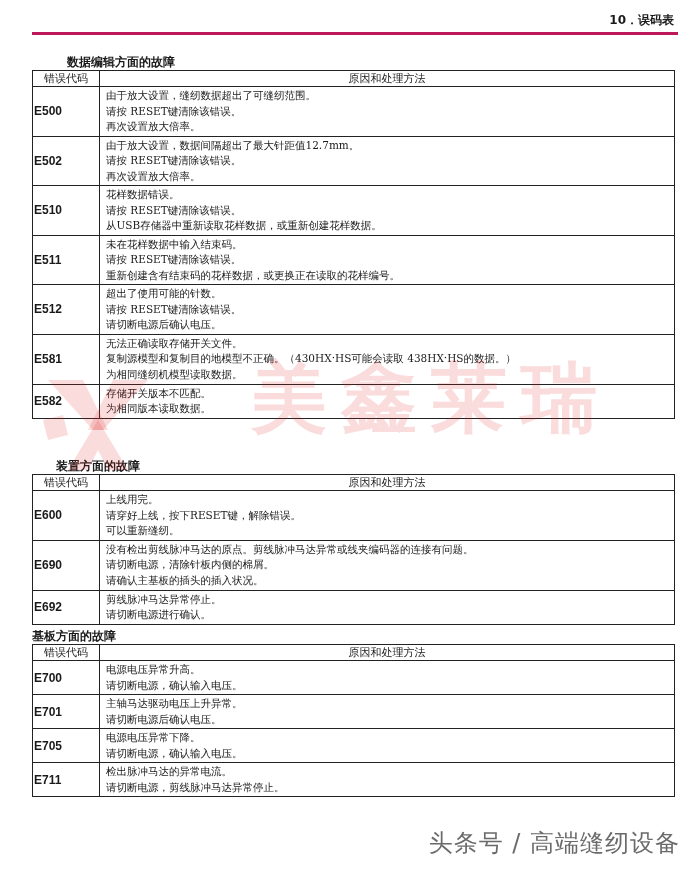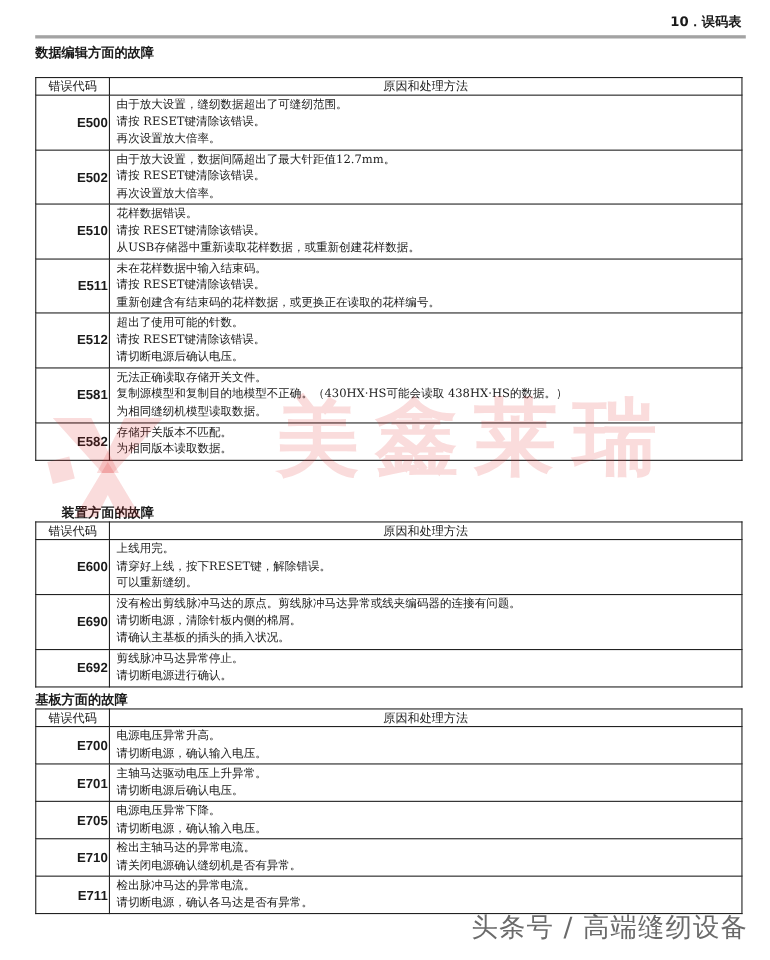--- a/index.html
+++ b/index.html
@@ -1,40 +1,40 @@
 <!DOCTYPE html>
 <html><head>
 <meta charset="utf-8">
 <style>
   html, body { margin:0; padding:0; background:#ffffff; }
   body { width:700px; height:873px; position:relative; overflow:hidden;
          font-family:"DejaVu Sans", "Liberation Sans", sans-serif; color:#1a1a1a; }
-  .page-header { position:absolute; left:32px; right:22px; top:10px; height:22px; border-bottom:3px solid #a3a3a3; }
+  .page-header { position:absolute; left:32px; right:22px; top:10px; height:22px; border-bottom:3px solid #be185d; }
   .page-header .chap { position:absolute; right:4px; top:2px; font-size:12px; font-weight:bold; }
   .section-title { position:absolute; left:32px; font-size:12px; font-weight:bold; }
   table.err { position:absolute; left:32px; width:643px; border-collapse:collapse; font-size:11px; }
   table.err th, table.err td { border:1px solid #222;margin-top:37px; }
   table.err th { font-weight:normal; height:15px; padding:0; font-size:11px; }
   table.err th.code-h { width:66px; }
-  table.err td.code { text-align:right; font-weight:bold; font-family:"Liberation Sans", sans-serif; font-size:12px; }
+  table.err td.code { text-align:left; font-weight:bold; font-family:"Liberation Sans", sans-serif; font-size:12px; }
   table.err td.desc { padding:1px 6px; line-height:15.5px; font-family:"DejaVu Serif","Liberation Serif", serif; font-size:10.5px; }
   .watermark { position:absolute; left:0; top:340px; width:700px; height:170px; pointer-events:none; }
   .wm-cn { position:absolute; left:215px; top:8px; font-size:76px; font-weight:bold; color:rgba(226,40,40,0.16); letter-spacing:14px; font-family:"DejaVu Sans", sans-serif;margin-left:36px; }
   .wm-en { position:absolute; left:190px; top:112px; font-size:48px; font-weight:bold; color:rgba(226,40,40,0.14); letter-spacing:8px; font-family:"Liberation Sans", sans-serif; }
   .wm-logo { position:absolute; left:38px; top:20px; width:120px; height:120px; }
   .footer-wm { position:absolute; right:20px; bottom:14px; font-size:24px; color:rgba(90,90,90,0.9); font-family:"DejaVu Sans", sans-serif; letter-spacing:1px; }
 </style>
 </head>
 <body>
 
 <div class="page-header">
   <span class="chap">10．误码表</span>
 </div>
 
-<div class="section-title" style="top:40px;">数据编辑方面的故障</div>
+<div class="section-title" style="top:54px;margin-left:35px;">数据编辑方面的故障</div>
 <table class="err" style="top:70px;">
   <thead>
       <tr>
     <th class="code-h">错误代码</th>
     <th>原因和处理方法</th>
   </tr>
     </thead>
   <tbody id="tb0">
       <tr style="height: 44px;">
         <td class="code">E500</td>
@@ -153,31 +153,24 @@
         </td>
       </tr>
       <tr style="height: 30px;">
         <td class="code">E705</td>
         <td class="desc">
           <div>电源电压异常下降。</div>
           <div>请切断电源，确认输入电压。</div>
         </td>
       </tr>
       <tr style="height: 30px;">
-        <td class="code">E710</td>
-        <td class="desc">
-          <div>检出主轴马达的异常电流。</div>
-          <div>请关闭电源确认缝纫机是否有异常。</div>
-        </td>
-      </tr>
-      <tr style="height: 30px;">
         <td class="code">E711</td>
         <td class="desc">
           <div>检出脉冲马达的异常电流。</div>
-          <div>请切断电源，确认各马达是否有异常。</div>
+          <div>请切断电源，剪线脉冲马达异常停止。</div>
         </td>
       </tr>
     </tbody>
 </table>
 
 <div class="watermark">
   <svg class="wm-logo" viewBox="0 0 120 120">
     <g fill="rgba(226,40,40,0.16)">
       <polygon points="10,20 45,20 70,70 55,70"></polygon>
       <polygon points="110,20 75,20 50,70 65,70"></polygon>

